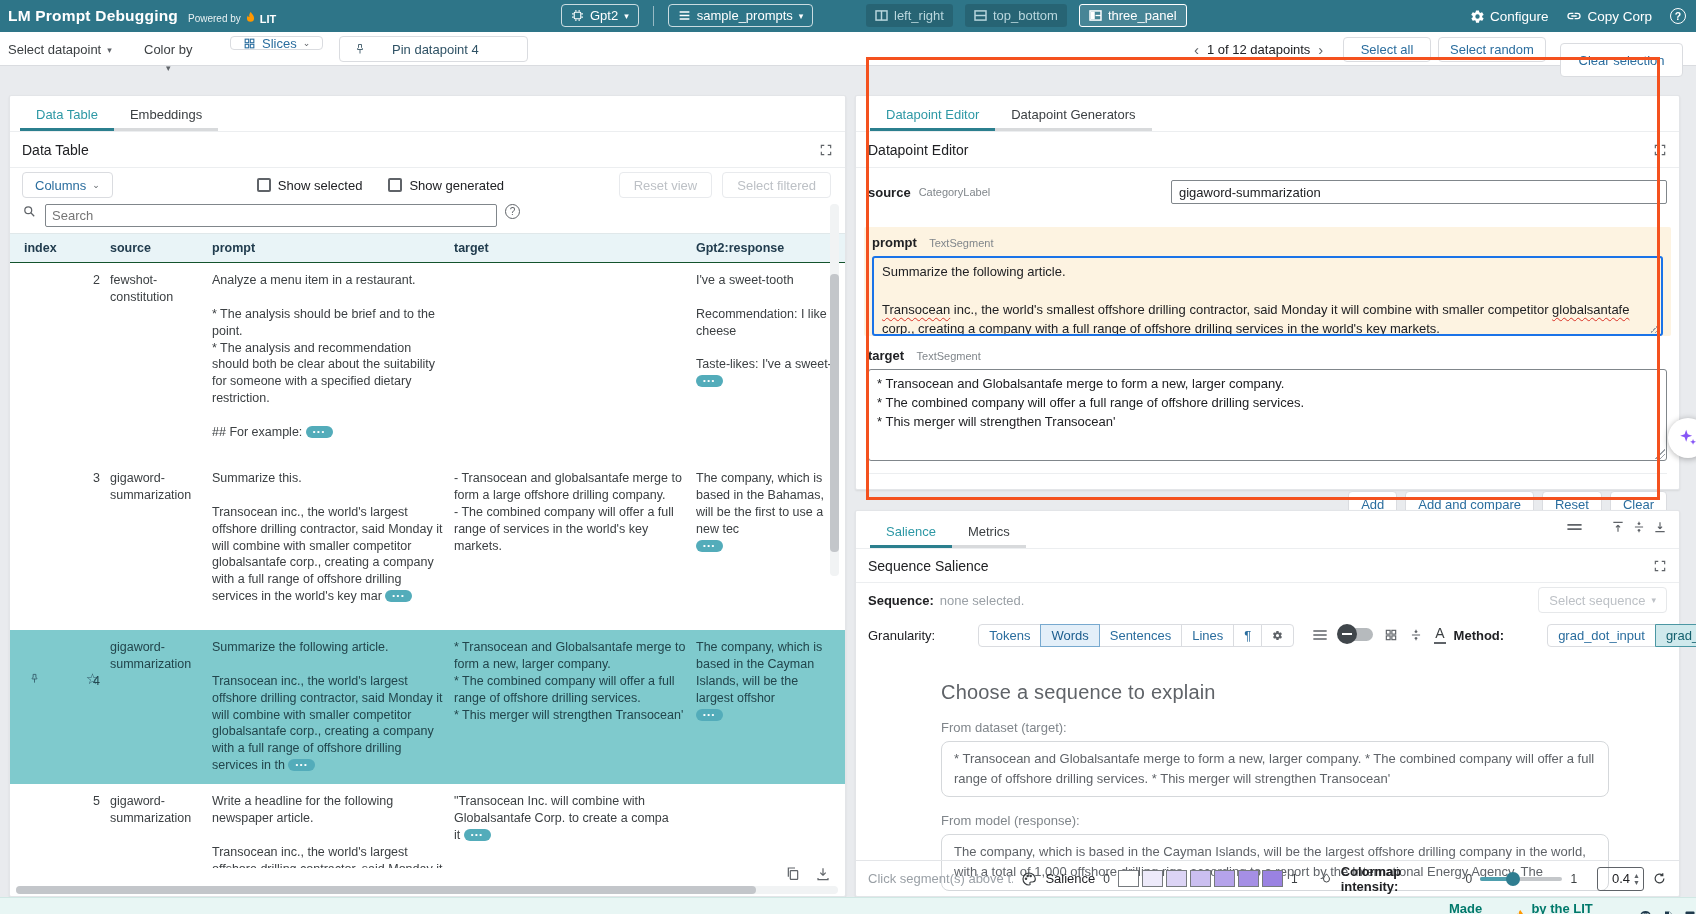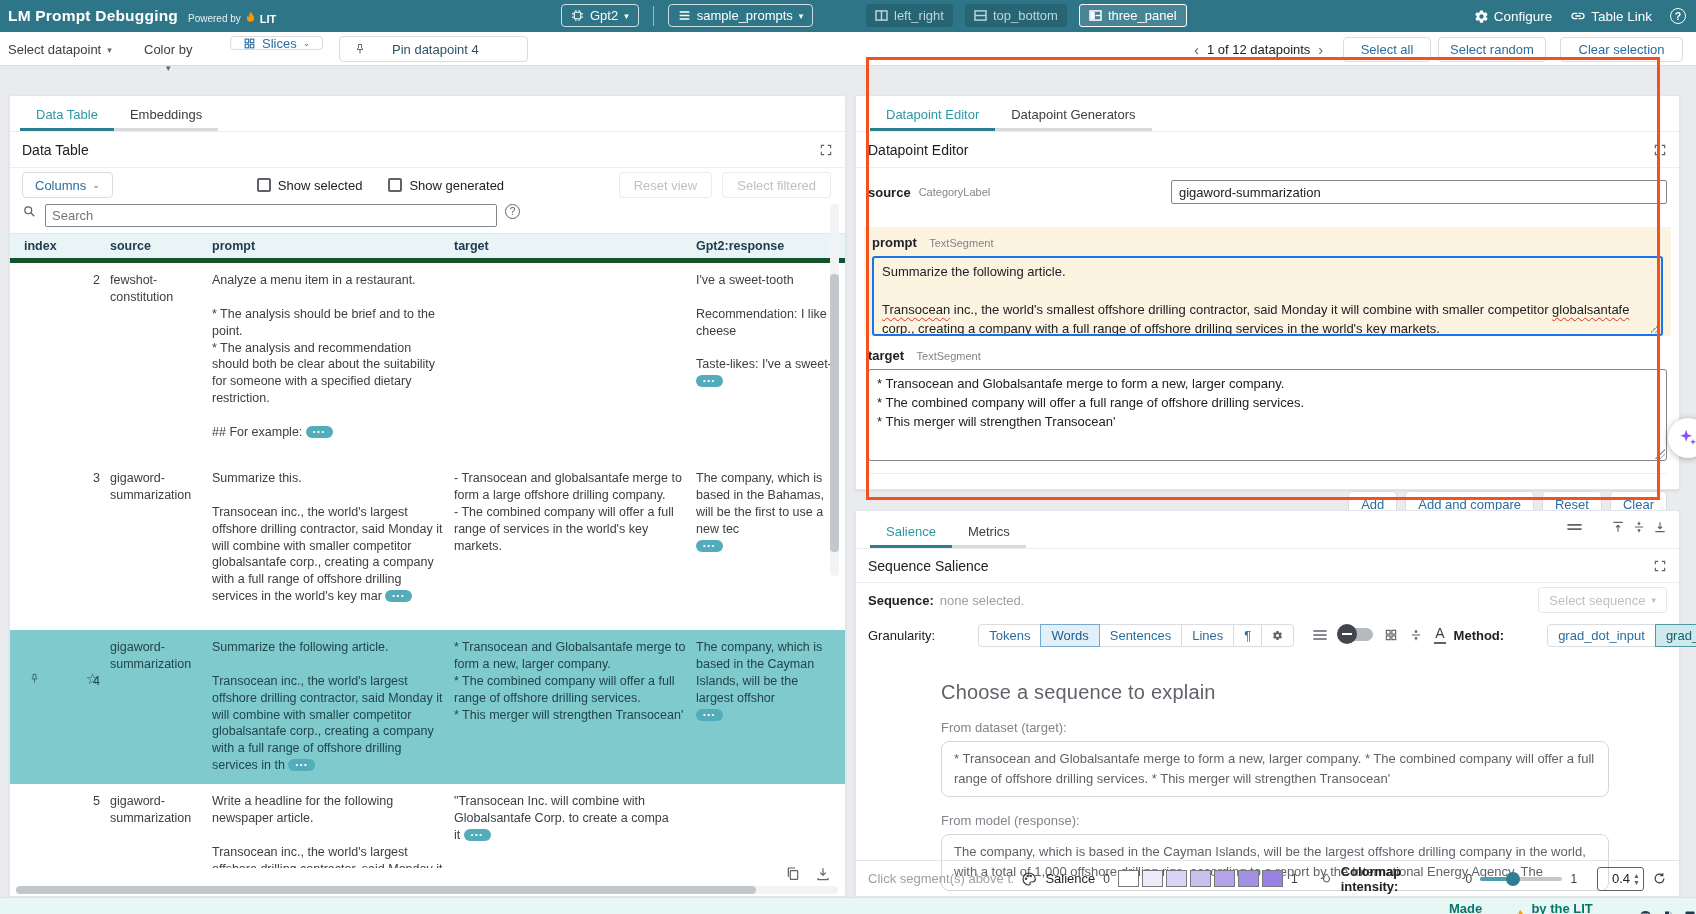--- a/index.html
+++ b/index.html
@@ -42,21 +42,21 @@
 
   
   .leftcard { left:9px; top:95px; width:837px; height:802px; }
   .lp-controls { display:flex; align-items:center; height:34px; padding:0 12px; gap:26px; }
   .cb { display:flex; align-items:center; gap:7px; font-size:13px; color:#202124; cursor:pointer; }
   .cbbox { width:14px; height:14px; border:2px solid #5f6368; border-radius:2px; background:#fff; }
   .searchrow { display:flex; gap:8px; padding:2px 12px 6px; }
   .searchrow input { width:452px; height:23px; border:1px solid #80868b; border-radius:2px; font-size:13px; padding:0 6px; color:#202124; font-family:inherit; }
   .qcirc { width:15px; height:15px; border:1.4px solid #5f6368; border-radius:50%; color:#5f6368; font-size:10px; display:flex; align-items:center; justify-content:center; cursor:pointer; }
   .thead, .trow { display:grid; grid-template-columns:76px 92px 232px 232px 1fr; column-gap:10px; padding:0 8px 0 14px; }
-  .thead { background:#e9f4f7; border-top:1px solid #e0e8ea; border-bottom:5px solid #14532d; height:30px; align-items:center; font-size:12.5px; font-weight:bold; color:#213c4e; }
+  .thead { background:#e9f4f7; border-top:1px solid #e0e8ea; border-bottom:1px solid #14532d; height:30px; align-items:center; font-size:12.5px; font-weight:bold; color:#213c4e; }
   .rows { overflow:hidden; height:605px; }
   .trow { font-size:12.5px; color:#3c4043; line-height:1.35; }
   .trow > div { padding-top:9px; padding-bottom:6px; white-space:pre-wrap; }
   .trow.sel { background:#7fcacd; color:#22454c; }
   .idxcell { text-align:right; position:relative; color:#3c4043; }
   .trow.sel .idxcell { color:#22454c; }
   .rowicons { position:absolute; left:5px; top:8px; display:flex; gap:8px; align-items:center; color:#2f5666; }
   .star { font-size:15px; line-height:1; cursor:pointer; }
   .pill { display:inline-block; background:#53acba; color:#fff; border-radius:9px; padding:1px 7px; font-size:8px; letter-spacing:1.5px; line-height:10px; vertical-align:2px; cursor:pointer; }
   .lp-bottomicons { position:absolute; right:14px; bottom:14px; display:flex; gap:14px; color:#5f6368; }
@@ -212,21 +212,21 @@
             </svg>
         </span>
         <span>Configure</span>
       </div>
       <div class="tb-act">
         <span class="ic">
           <svg width="16" height="16" viewBox="0 0 24 24" fill="#fff">
               <path d="M3.9 12a3.1 3.1 0 0 1 3.1-3.1h4V7H7a5 5 0 0 0 0 10h4v-1.9H7A3.1 3.1 0 0 1 3.9 12zm4.1 1h8v-2H8v2zm9-6h-4v1.9h4a3.1 3.1 0 0 1 0 6.2h-4V17h4a5 5 0 0 0 0-10z"></path>
             </svg>
         </span>
-        <span>Table Link</span>
+        <span>Copy Corp</span>
       </div>
       <div class="helpcirc">?</div>
     </div>
   </header>
 
   <div class="abs toolbar2">
     <div class="abs t2-item" style="left:8px; top:10px;">
       <span>Select datapoint</span>
         <span class="t2-caret">▾</span>
     </div>
@@ -255,21 +255,21 @@
       <span>Pin datapoint 4</span>
     </button>
 
     <div class="abs pager" style="left:1194px; top:9px;">
       <span class="chev">‹</span>
       <span>1 of 12 datapoints</span>
       <span class="chev">›</span>
     </div>
     <button class="abs btn" style="left:1343px; top:5px; width:88px; height:25px;">Select all</button>
     <button class="abs btn" style="left:1438px; top:5px; width:108px; height:25px;">Select random</button>
-    <button class="abs btn" style="left:1560px; top:5px; width:123px; height:25px;">Clear selection</button>
+    <button class="abs btn" style="left:1560px; top:11px; width:123px; height:34px;">Clear selection</button>
   </div>
 
   <section class="abs card leftcard">
     <div class="tabrow">
       <div class="tab active">Data Table</div>
       <div class="tab">Embeddings</div>
     </div>
     <div class="cardhead">
       <span>Data Table</span>
       <span class="fsicon">

